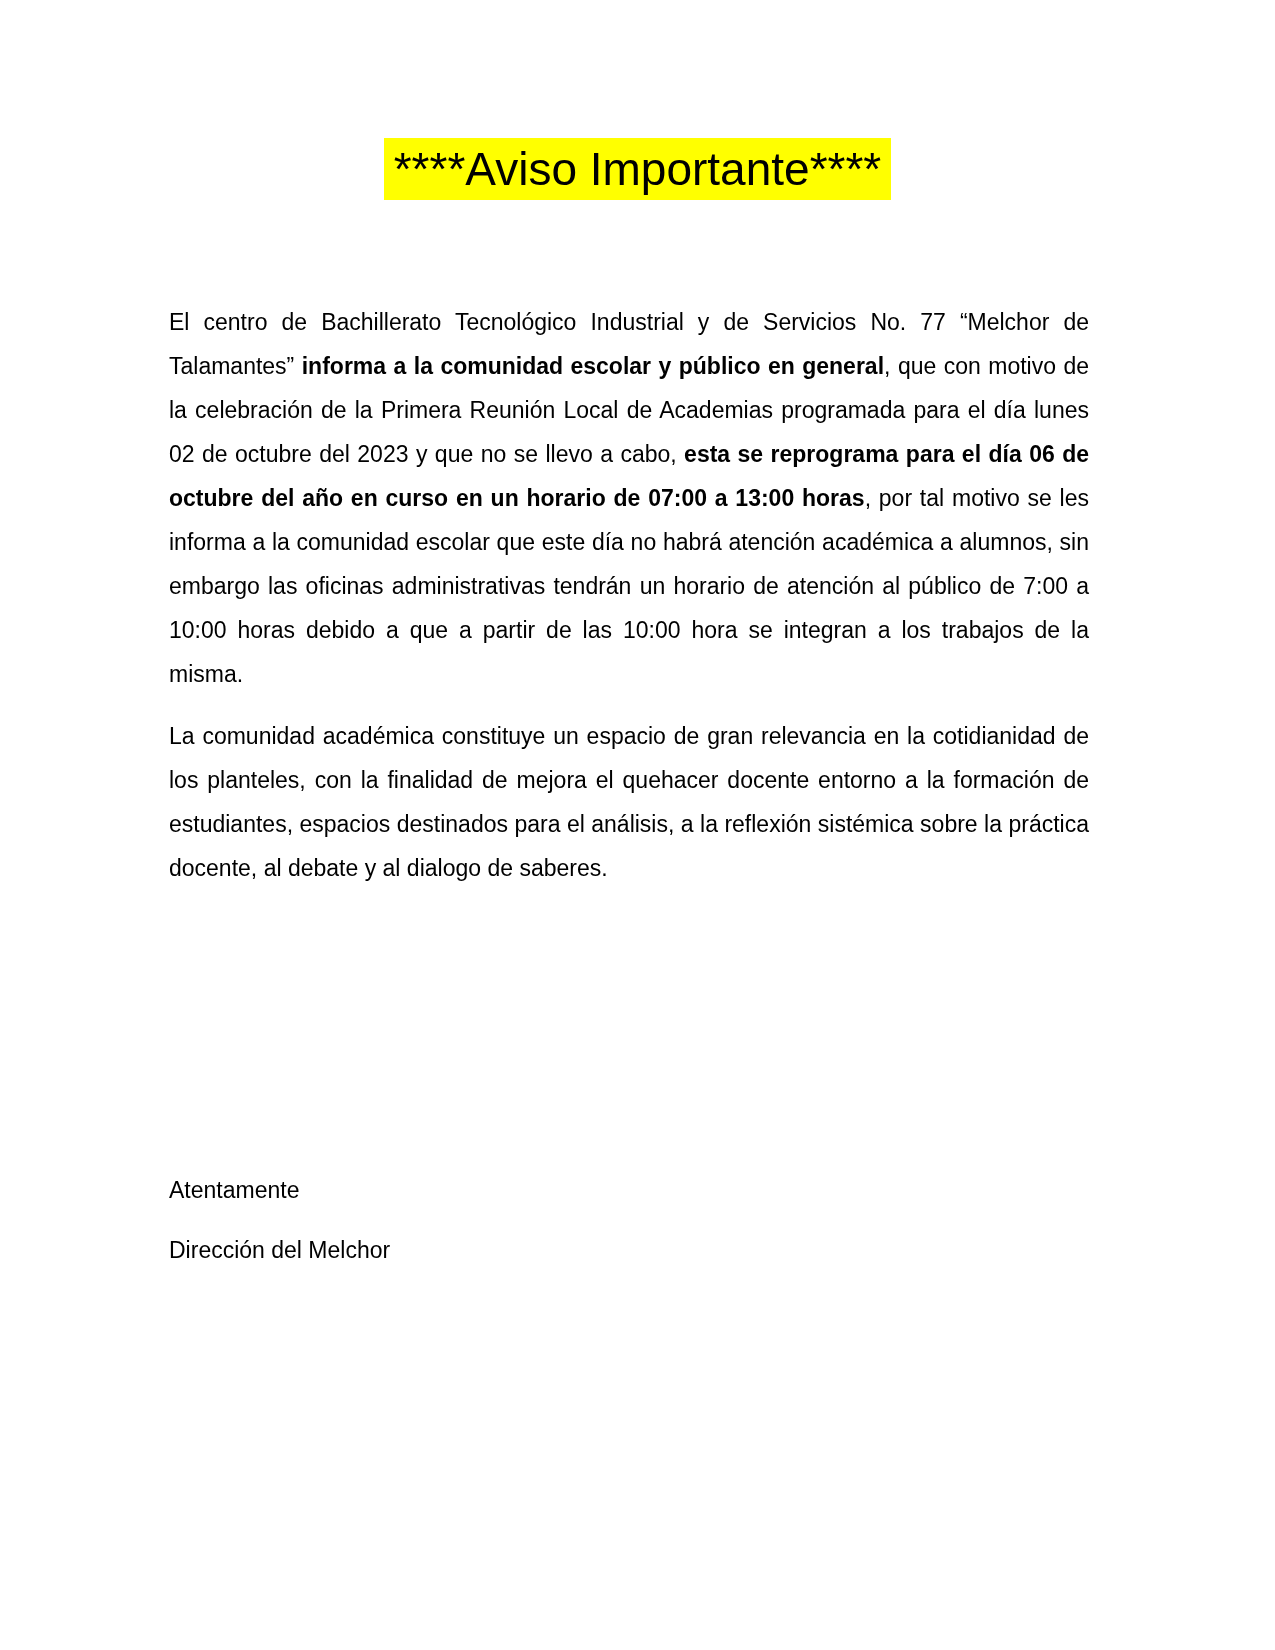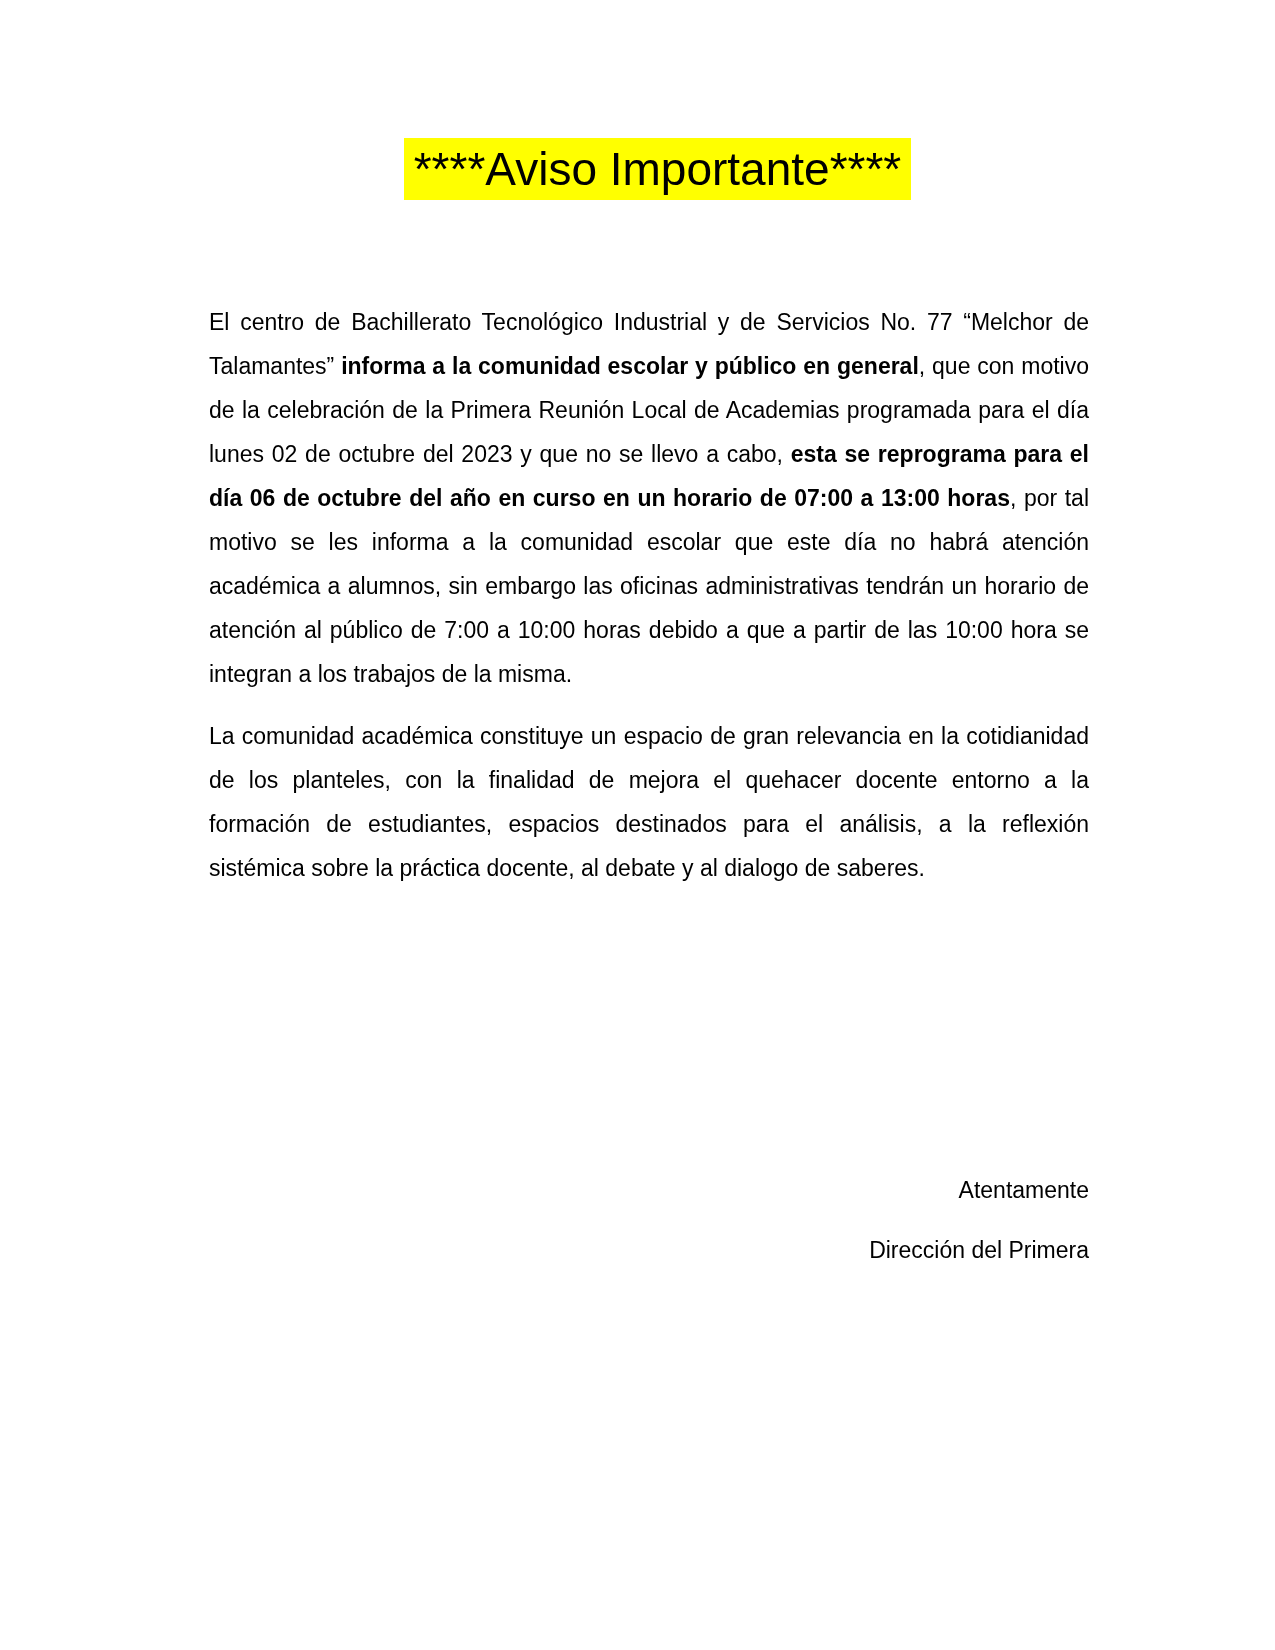--- a/index.html
+++ b/index.html
@@ -10,21 +10,20 @@
   .page {
     position: relative;
     width: 1275px;
     height: 1650px;
     margin: 0 auto;
     background: #ffffff;
     color: #000000;
     font-family: "Liberation Sans", sans-serif;
     overflow: hidden;
     box-sizing: border-box;
-    padding-left: 40px;
   }
   .content {
     padding: 0 186px 0 169px;
     box-sizing: border-box;
   }
   .title-row {
     text-align: center;
     padding-top: 138px;
   }
   .title-highlight {
@@ -42,32 +41,32 @@
     text-align: justify;
     text-justify: inter-word;
   }
   .para-1 { margin-top: 100px; }
   .para-2 { margin-top: 18px; }
   .para-3 { margin-top: 88px; }
   .closing {
     margin: 0;
     font-size: 23px;
     line-height: 44px;
-    text-align: right;
+    text-align: left;
   }
   .closing-1 { margin-top: 278px; }
   .closing-2 { margin-top: 16px; }
   strong { font-weight: 700; }
 </style>
 </head>
 <body>
 
 <div class="page" style="color: rgb(0, 0, 0);">
   <div class="title-row">
     <span class="title-highlight" style="background: rgb(255, 255, 0);">****Aviso Importante****</span>
   </div>
   <div class="content">
     <p class="para para-1"><span>El centro de Bachillerato Tecnológico Industrial y de Servicios No. 77 “Melchor de Talamantes” </span><strong>informa a la comunidad escolar y público en general</strong><span>, que con motivo de la celebración de la Primera Reunión Local de Academias programada para el día lunes 02 de octubre del 2023 y que no se llevo a cabo, </span><strong>esta se reprograma para el día 06 de octubre del año en curso en un horario de 07:00 a 13:00 horas</strong><span>, por tal motivo se les informa a la comunidad escolar que este día no habrá atención académica a alumnos, sin embargo las oficinas administrativas tendrán un horario de atención al público de 7:00 a 10:00 horas debido a que a partir de las 10:00 hora se integran a los trabajos de la misma.</span></p>
     <p class="para para-2"><span>La comunidad académica constituye un espacio de gran relevancia en la cotidianidad de los planteles, con la finalidad de mejora el quehacer docente entorno a la formación de estudiantes, espacios destinados para el análisis, a la reflexión sistémica sobre la práctica docente, al debate y al dialogo de saberes.</span></p>
     <p class="closing closing-1">Atentamente</p>
-    <p class="closing closing-2">Dirección del Primera</p>
+    <p class="closing closing-2">Dirección del Melchor</p>
   </div>
 </div>
 
 </body></html>

